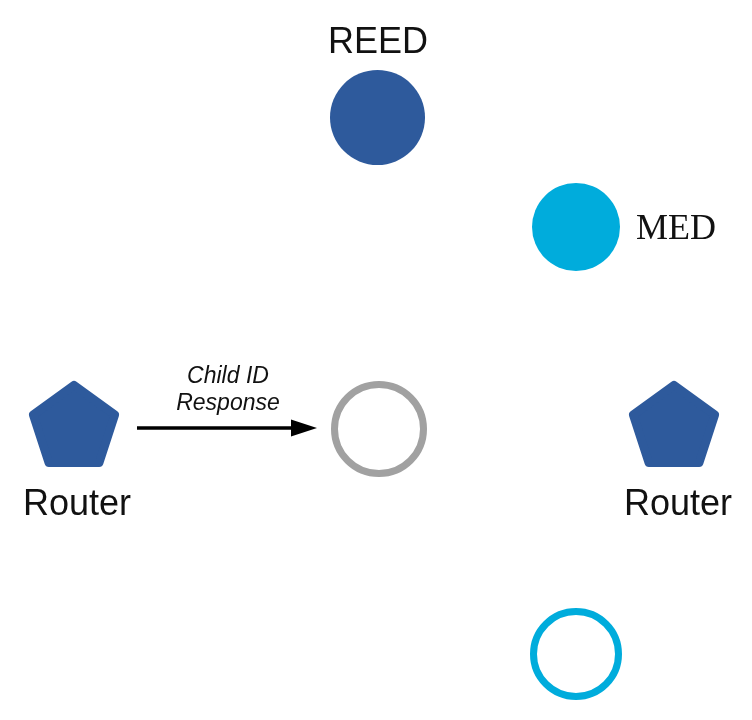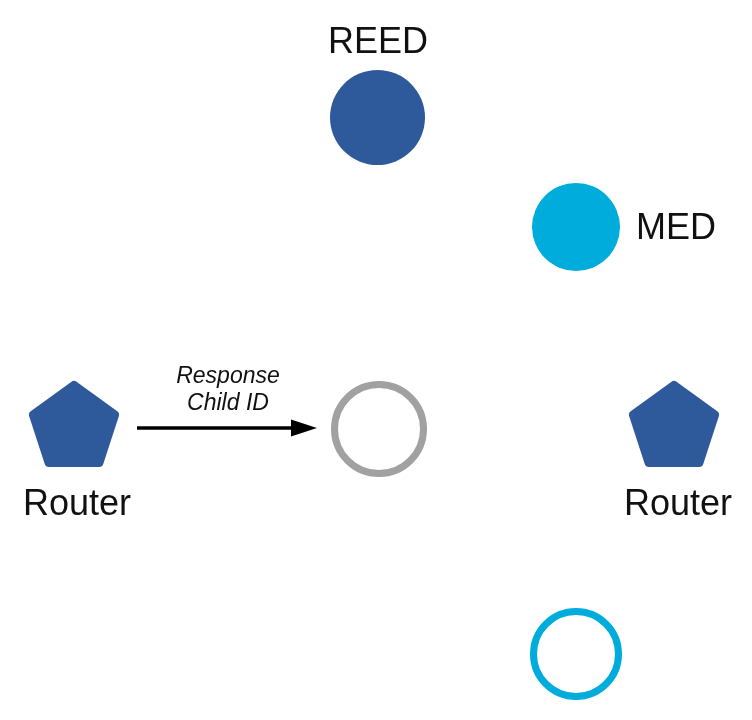--- a/index.html
+++ b/index.html
@@ -52,30 +52,30 @@
 </style>
 </head>
 <body>
 
 <div id="canvas">
 
   <div class="node-label centered" style="left:378px; top:21px;">REED</div>
   <div class="circle filled-blue" style="left:330px; top:70px; width:95px; height:95px;"></div>
 
   <div class="circle filled-cyan" style="left:532px; top:183px; width:88px; height:88px;"></div>
-  <div class="node-label" style="left:636px; top:207px;">MED</div>
+  <div class="node-label" style="left:636px; top:207px;font-family:Liberation Serif, serif;">MED</div>
 
   <svg class="pentagon-svg" style="left:26px; top:378px;" width="96" height="92" viewBox="-6 -6 112 102.5">
     <polygon points="50,0 97.55,34.55 79.39,90.45 20.61,90.45 2.45,34.55" style="fill:var(--blue,#2e5a9c); stroke:var(--blue,#2e5a9c); stroke-width:10; stroke-linejoin:round;"></polygon>
   </svg>
   <div class="node-label centered" style="left:77px; top:483px;">Router</div>
 
   <div class="arrow-label" style="left:228px; top:362px;">
+    <div>Child ID</div>
     <div>Response</div>
-    <div>Child ID</div>
   </div>
   <svg class="arrow-svg" style="left:135px; top:412px;" width="186" height="32" viewBox="0 0 186 32">
     <line x1="2" y1="16" x2="160" y2="16" style="stroke:var(--arrow,#000); stroke-width:3.5;"></line>
     <polygon points="156,7.5 182,16 156,24.5" style="fill:var(--arrow,#000);"></polygon>
   </svg>
 
   <div class="ring gray" style="left:331px; top:381px; width:96px; height:96px;"></div>
 
   <svg class="pentagon-svg" style="left:626px; top:378px;" width="96" height="92" viewBox="-6 -6 112 102.5">
     <polygon points="50,0 97.55,34.55 79.39,90.45 20.61,90.45 2.45,34.55" style="fill:var(--blue,#2e5a9c); stroke:var(--blue,#2e5a9c); stroke-width:10; stroke-linejoin:round;"></polygon>

